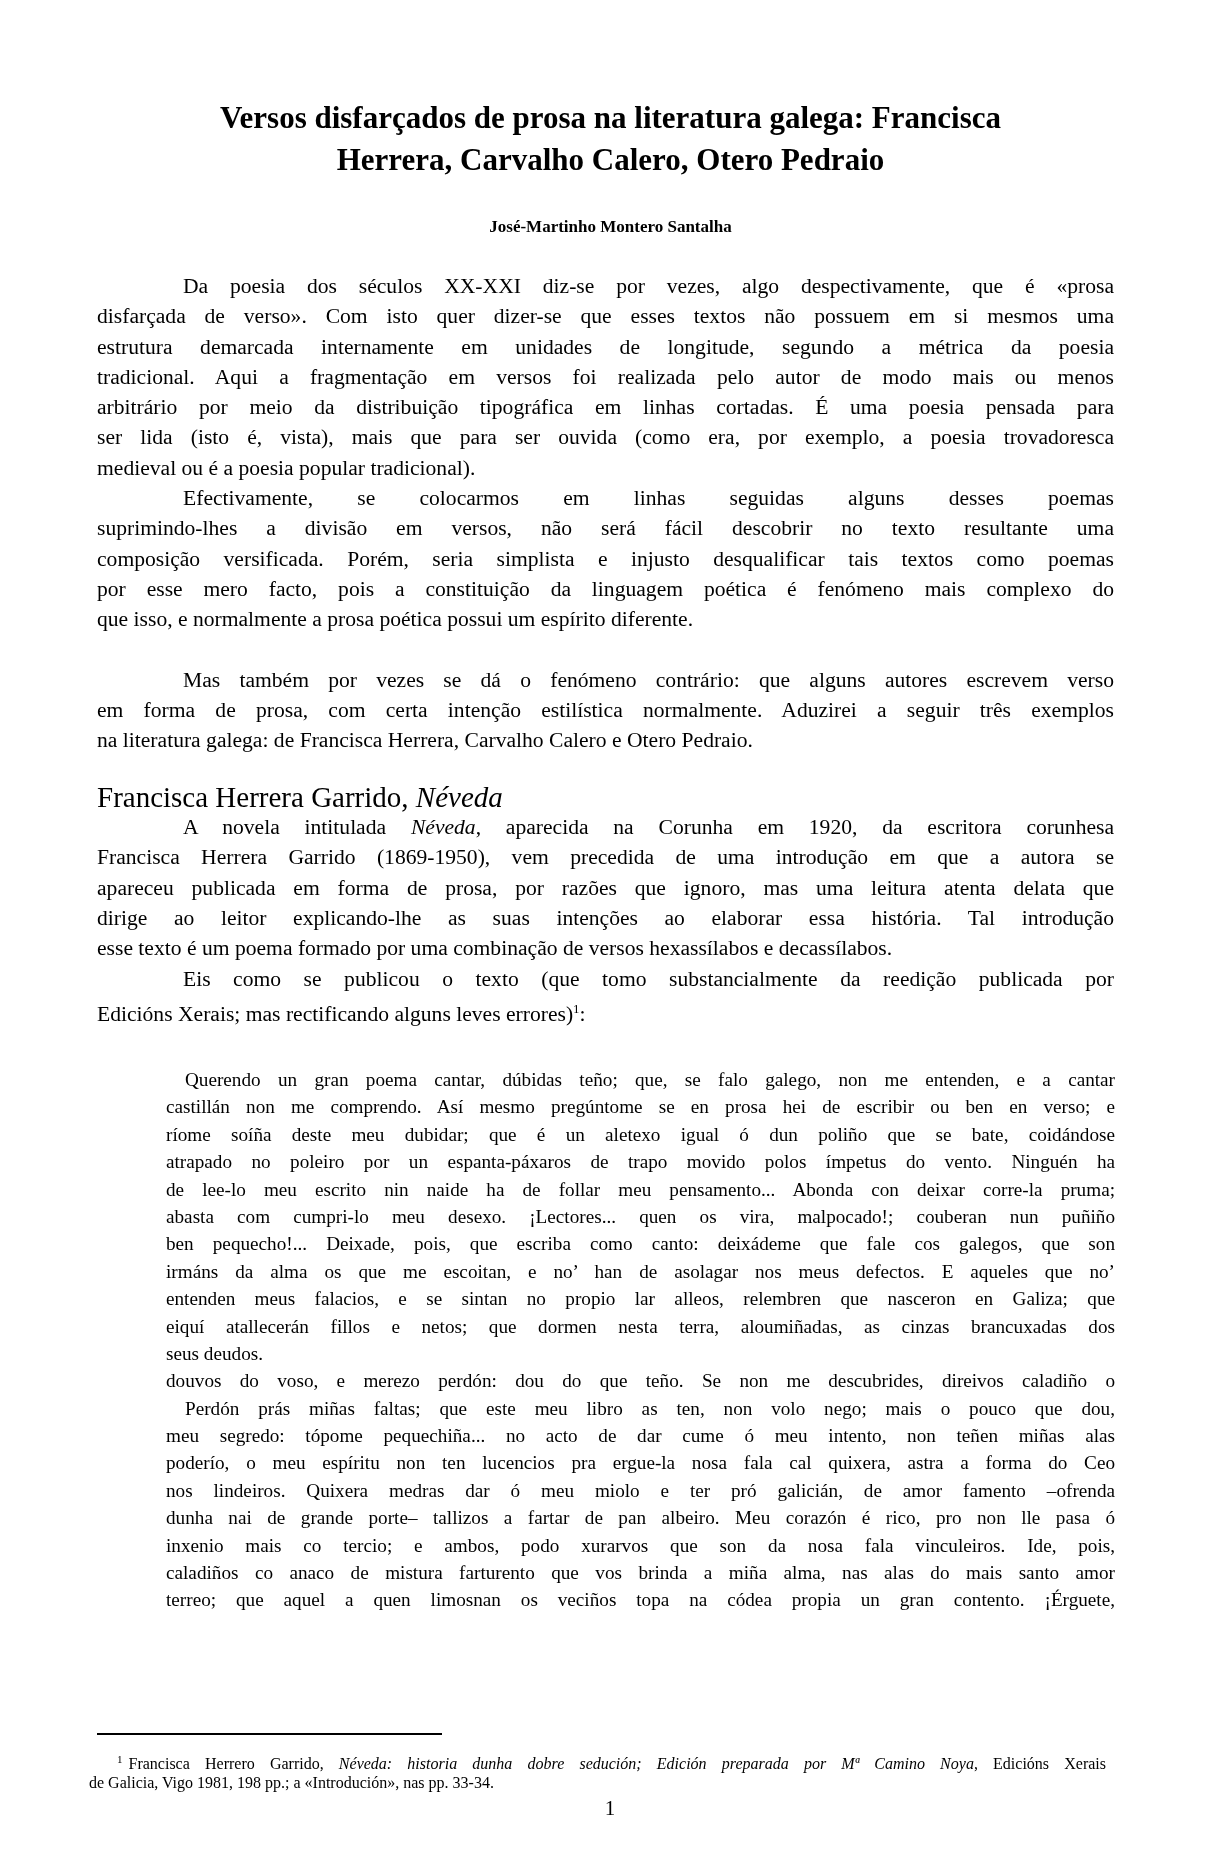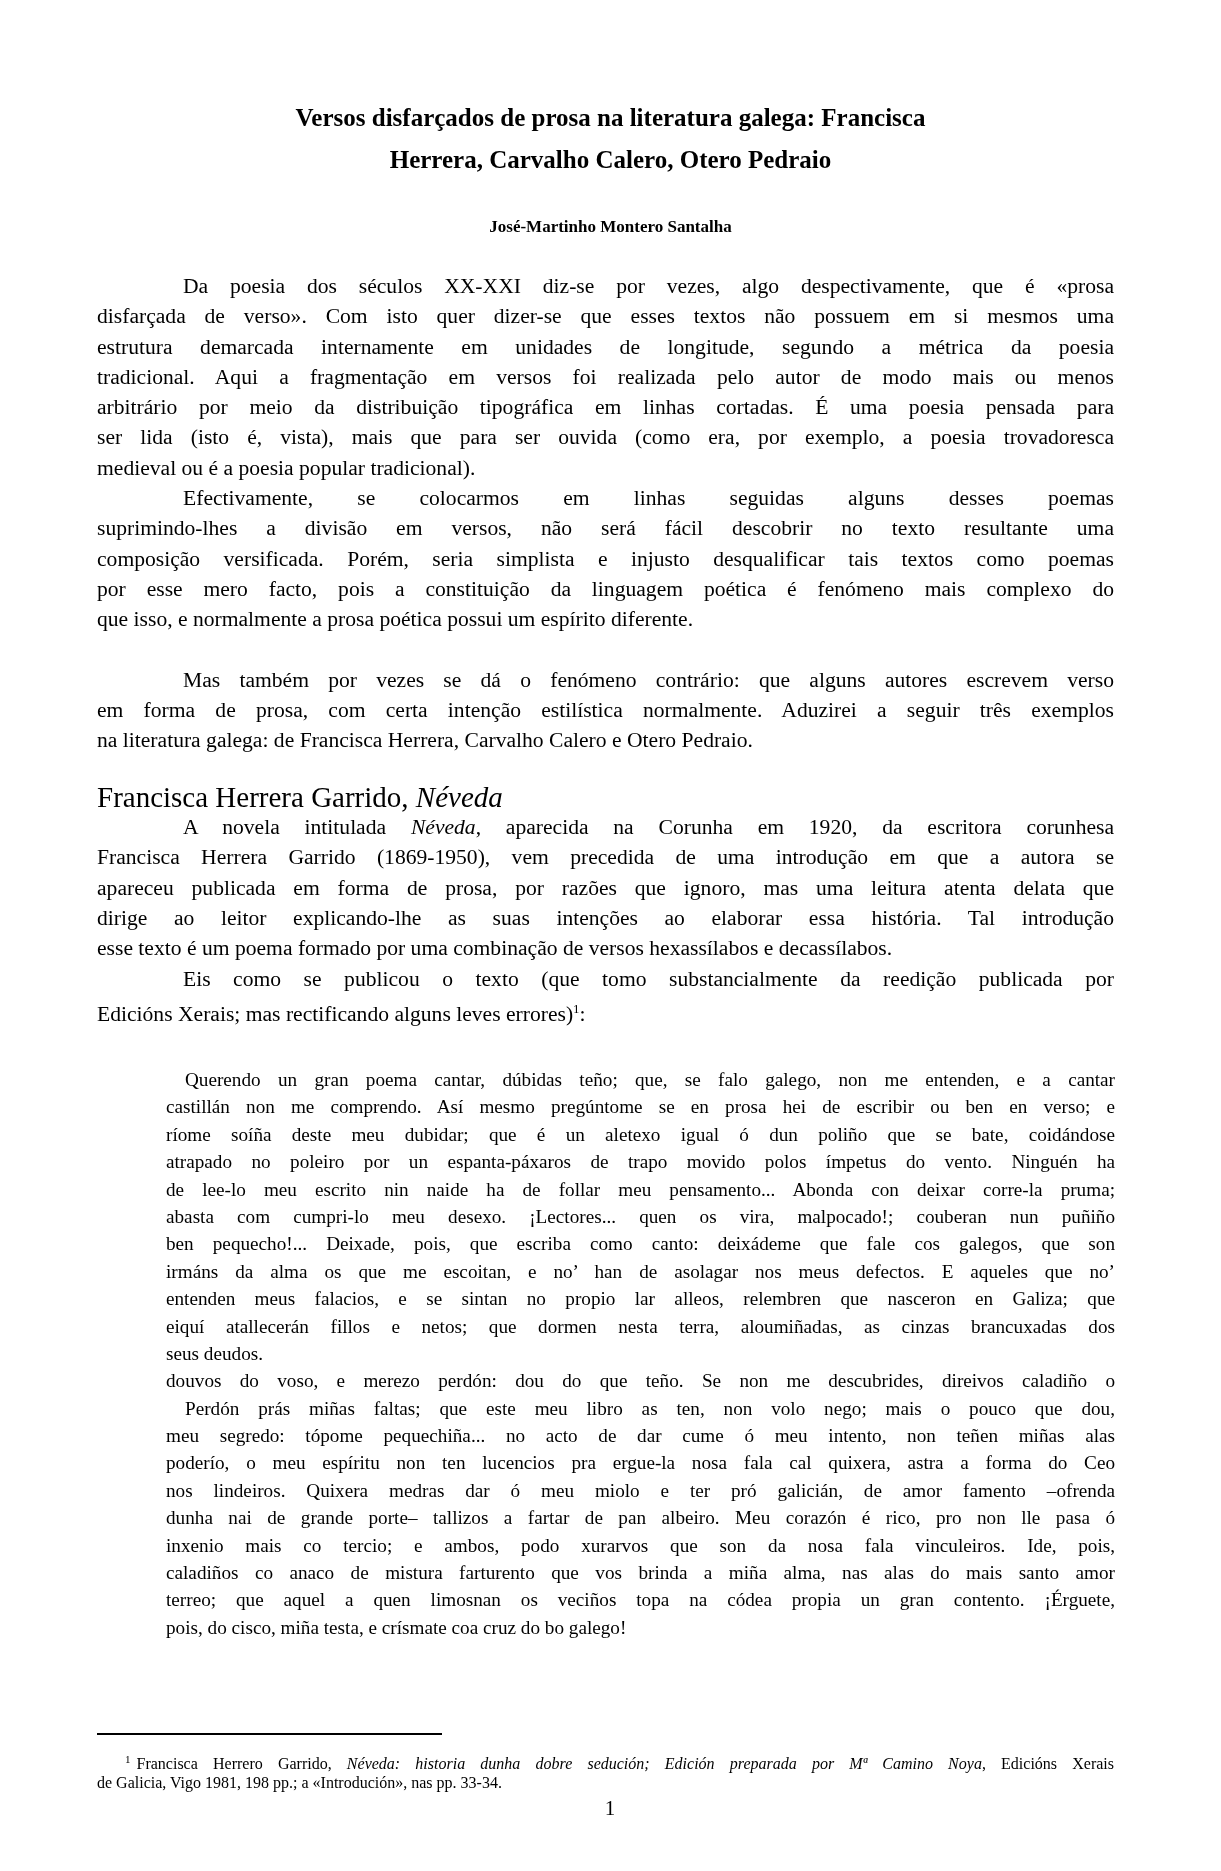--- a/index.html
+++ b/index.html
@@ -1,32 +1,32 @@
 <!DOCTYPE html>
 <html><head>
 <meta charset="utf-8">
 <style>
   html, body { margin: 0; padding: 0; background: #ffffff; }
   body { width: 1221px; height: 1871px; position: relative; overflow: hidden; color: #000; font-family: "Liberation Serif", "DejaVu Serif", serif; }
   .page { position: absolute; left: 0; top: 0; width: 1221px; height: 1871px; background: #fff; }
-  .title { position: absolute; left: 120px; width: 981px; text-align: center; font-weight: bold; font-size: 25px; line-height: 42px; top: 97px; }
+  .title { position: absolute; left: 120px; width: 981px; text-align: center; font-weight: bold; font-size: 31px; line-height: 42px; top: 97px; }
   .title .tl { display: block; white-space: nowrap; }
   .author { position: absolute; left: 120px; width: 981px; text-align: center; font-weight: bold; font-size: 17px; top: 211px; line-height: 32px; }
   .body-block { position: absolute; left: 97px; width: 1017px; font-size: 21.6px; }
   .line { display: block; height: 30.3px; line-height: 30.3px; white-space: nowrap; text-align: justify; text-align-last: justify; overflow: visible; }
   .line.last { text-align-last: left; }
   .line.indent { padding-left: 86px; }
   .heading { display: block; height: 30.3px; line-height: 30.3px; font-weight: normal; font-size: 29px; white-space: nowrap; }
   .heading i { font-style: italic; }
   .quote { position: absolute; left: 166px; width: 949px; font-size: 19.2px; font-family: Liberation Serif, serif; }
   .qline { display: block; height: 27.4px; line-height: 27.4px; white-space: nowrap; text-align: justify; text-align-last: justify; }
   .qline.last { text-align-last: left; }
   .qline.indent { padding-left: 19px; }
   .fn-rule { position: absolute; left: 97px; top: 1733px; width: 345px; height: 2px; background: #000; }
-  .footnote { position: absolute; left: 97px; width: 1017px; top: 1748px; font-size: 16px; }
+  .footnote { position: absolute; left: 89px; width: 1017px; top: 1748px; font-size: 16px; }
   .fline { display: block; height: 23px; line-height: 23px; white-space: nowrap; text-align: justify; text-align-last: justify; }
   .fline.last { text-align-last: left; }
   .fline.indent { padding-left: 28px; }
   .fn-mark { font-size: 11px; vertical-align: 6px; margin-right: 6px; }
   .sup { font-size: 13px; vertical-align: 8px; }
   .pagenum { position: absolute; left: 590px; width: 40px; text-align: center; top: 1795px; font-size: 21px; line-height: 26px; }
 </style>
 </head>
 <body>
 
@@ -94,21 +94,20 @@
     <p style="margin:0;">
       <span class="qline">douvos do voso, e merezo perdón: dou do que teño. Se non me descubrides, direivos caladiño o</span>
       <span class="qline indent">Perdón prás miñas faltas; que este meu libro as ten, non volo nego; mais o pouco que dou,</span>
       <span class="qline">meu segredo: tópome pequechiña... no acto de dar cume ó meu intento, non teñen miñas alas</span>
       <span class="qline">poderío, o meu espíritu non ten lucencios pra ergue-la nosa fala cal quixera, astra a forma do Ceo</span>
       <span class="qline">nos lindeiros. Quixera medras dar ó meu miolo e ter pró galicián, de amor famento  –ofrenda</span>
       <span class="qline">dunha nai de grande porte–  tallizos a fartar de pan albeiro. Meu corazón é rico, pro non lle pasa ó</span>
       <span class="qline">inxenio mais co tercio; e ambos, podo xurarvos que son da nosa fala vinculeiros. Ide, pois,</span>
       <span class="qline">caladiños co anaco de mistura farturento que vos brinda a miña alma, nas alas do mais santo amor</span>
       <span class="qline">terreo; que aquel a quen limosnan os veciños topa na códea propia un gran contento. ¡Érguete,</span>
-      <span class="qline last">pois, do cisco, miña testa, e crísmate coa cruz do bo galego!</span>
     </p>
   </blockquote>
 
   <div class="fn-rule"></div>
   <div class="footnote">
     <span class="fline indent"><span class="fn-mark">1</span><span>Francisca Herrero Garrido, </span><i>Néveda: historia dunha dobre sedución; Edición preparada por Mª Camino Noya</i><span>, Edicións Xerais</span></span>
     <span class="fline last">de Galicia, Vigo 1981, 198 pp.; a «Introdución», nas pp. 33-34.</span>
   </div>
 
   <div class="pagenum">1</div>

